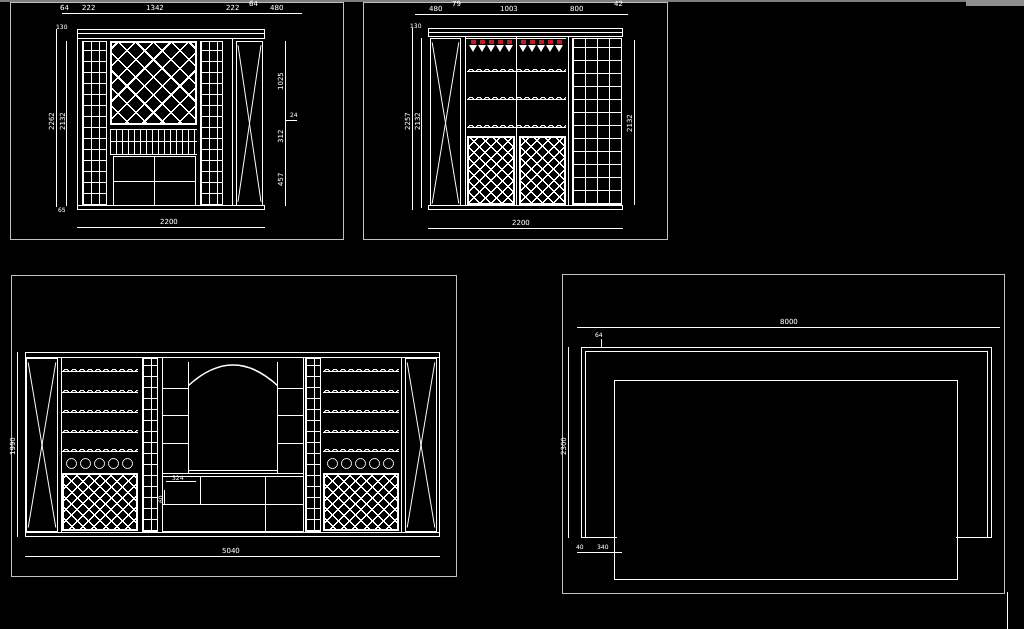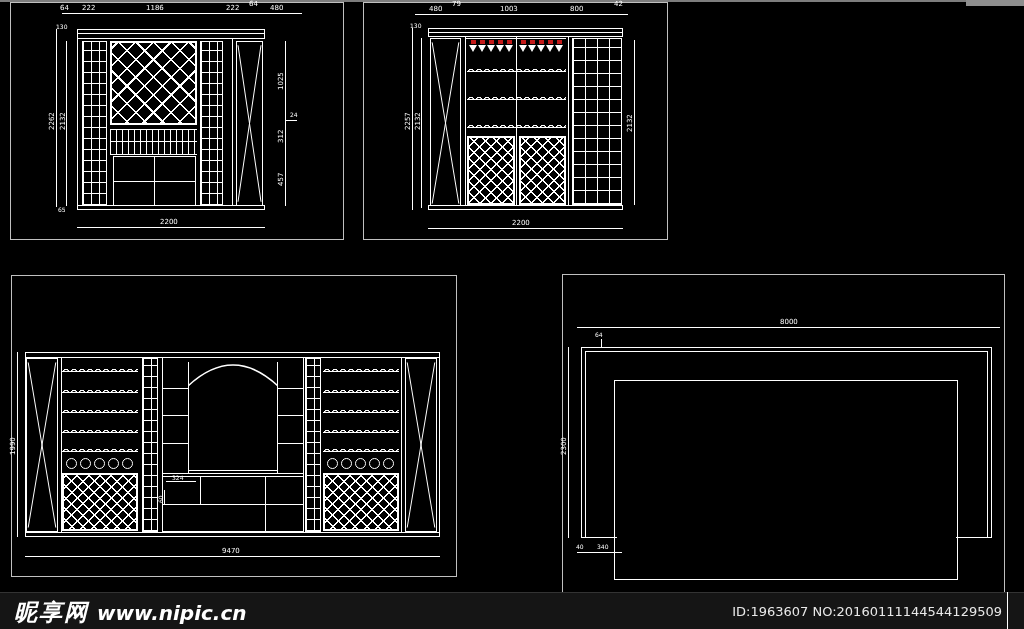--- a/index.html
+++ b/index.html
@@ -48,21 +48,21 @@
 
 <div id="stage">
   <div id="topstrip"></div>
   <div id="topcorner"></div>
 
   <div class="vp" style="left:10px;top:2px;width:334px;height:238px;"></div>
 
   <div class="ln" style="left:62px;top:13px;width:240px;height:1px;"></div>
   <div class="dim" style="left:60px;top:5px;">64</div>
   <div class="dim" style="left:82px;top:5px;">222</div>
-  <div class="dim" style="left:146px;top:5px;">1186</div>
+  <div class="dim" style="left:146px;top:5px;">1342</div>
   <div class="dim" style="left:226px;top:5px;">222</div>
   <div class="dim" style="left:249px;top:1px;">64</div>
   <div class="dim" style="left:270px;top:5px;">480</div>
 
   <div class="ln" style="left:56px;top:29px;width:1px;height:178px;"></div>
   <div class="ln" style="left:66px;top:41px;width:1px;height:165px;"></div>
   <div class="dim v" style="left:49px;top:130px;">2262</div>
   <div class="dim v" style="left:60px;top:130px;">2132</div>
   <div class="dim s" style="left:56px;top:24px;">130</div>
   <div class="dim s" style="left:58px;top:207px;">65</div>
@@ -232,21 +232,21 @@
   <div class="xpanel" style="left:405px;top:358px;width:32px;height:174px;">
     <svg viewBox="0 0 100 100" preserveAspectRatio="none">
       <line x1="4" y1="2" x2="96" y2="98" stroke="#fff" stroke-width="1" vector-effect="non-scaling-stroke"></line>
       <line x1="96" y1="2" x2="4" y2="98" stroke="#fff" stroke-width="1" vector-effect="non-scaling-stroke"></line>
     </svg>
   </div>
 
   <div class="ln" style="left:17px;top:352px;width:1px;height:185px;"></div>
   <div class="dim v" style="left:10px;top:455px;">1990</div>
   <div class="ln" style="left:25px;top:556px;width:415px;height:1px;"></div>
-  <div class="dim" style="left:222px;top:548px;">9470</div>
+  <div class="dim" style="left:222px;top:548px;">5040</div>
 
   <div class="vp" style="left:562px;top:274px;width:443px;height:320px;"></div>
 
   <div class="ln" style="left:577px;top:327px;width:423px;height:1px;"></div>
   <div class="dim" style="left:780px;top:319px;">8000</div>
   <div class="dim s" style="left:595px;top:332px;">64</div>
   <div class="ln" style="left:601px;top:339px;width:1px;height:9px;"></div>
 
   <div class="ln" style="left:581px;top:347px;width:411px;height:1px;"></div>
   <div class="ln" style="left:585px;top:351px;width:403px;height:1px;"></div>
@@ -259,20 +259,14 @@
 
   <div class="rect" style="left:614px;top:380px;width:344px;height:200px;background:transparent;"></div>
 
   <div class="ln" style="left:568px;top:347px;width:1px;height:191px;"></div>
   <div class="dim v" style="left:561px;top:455px;">2300</div>
 
   <div class="ln" style="left:577px;top:552px;width:45px;height:1px;"></div>
   <div class="dim s" style="left:576px;top:544px;">40</div>
   <div class="dim s" style="left:597px;top:544px;">340</div>
 
-  <div id="footer">
-    <div id="brand">
-      <span class="cn">昵享网</span><span class="url">www.nipic.cn</span>
-    </div>
-    <div id="idtext">ID:1963607 NO:20160111144544129509</div>
-  </div>
   <div id="footline"></div>
 </div>
 
 </body></html>

